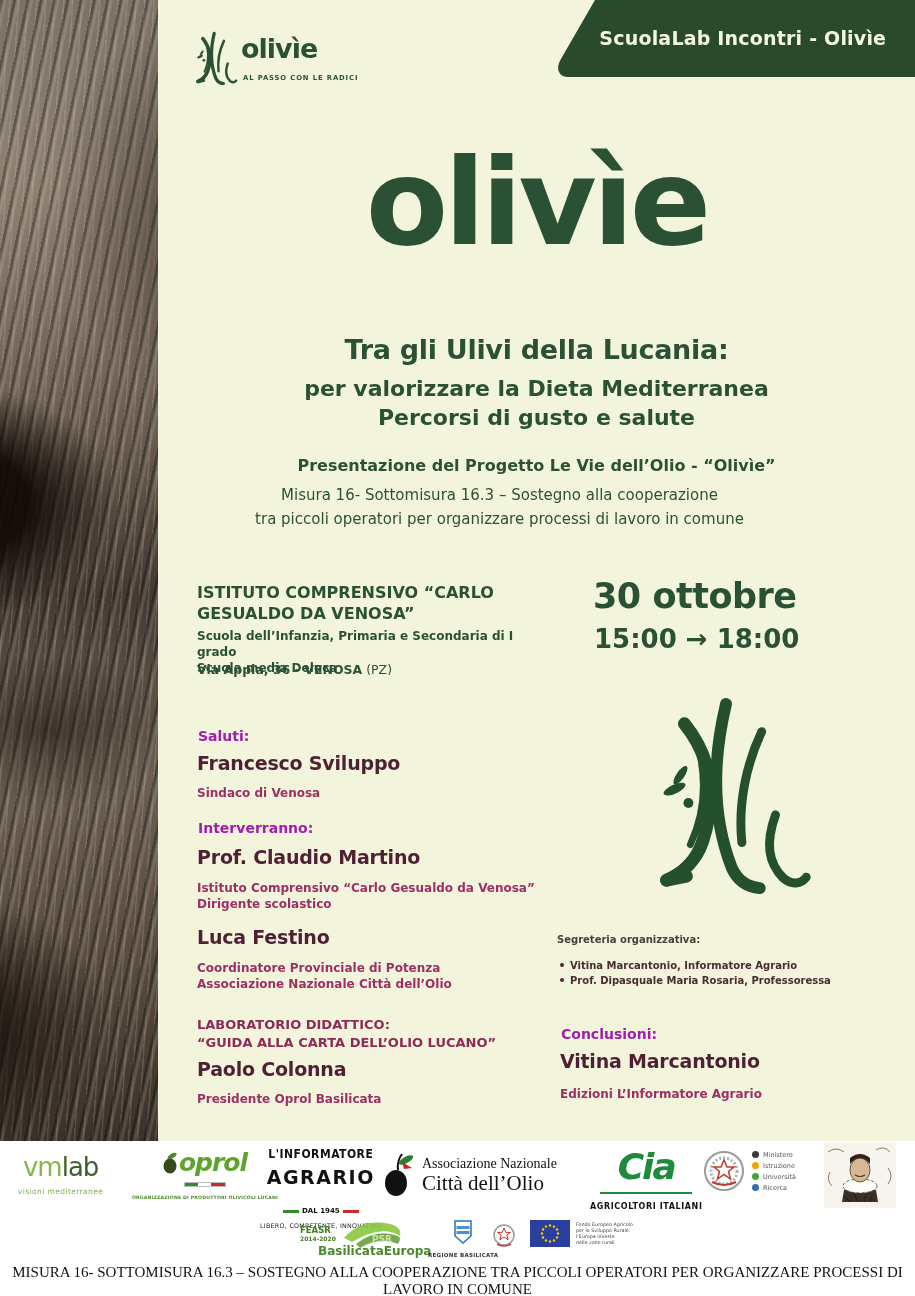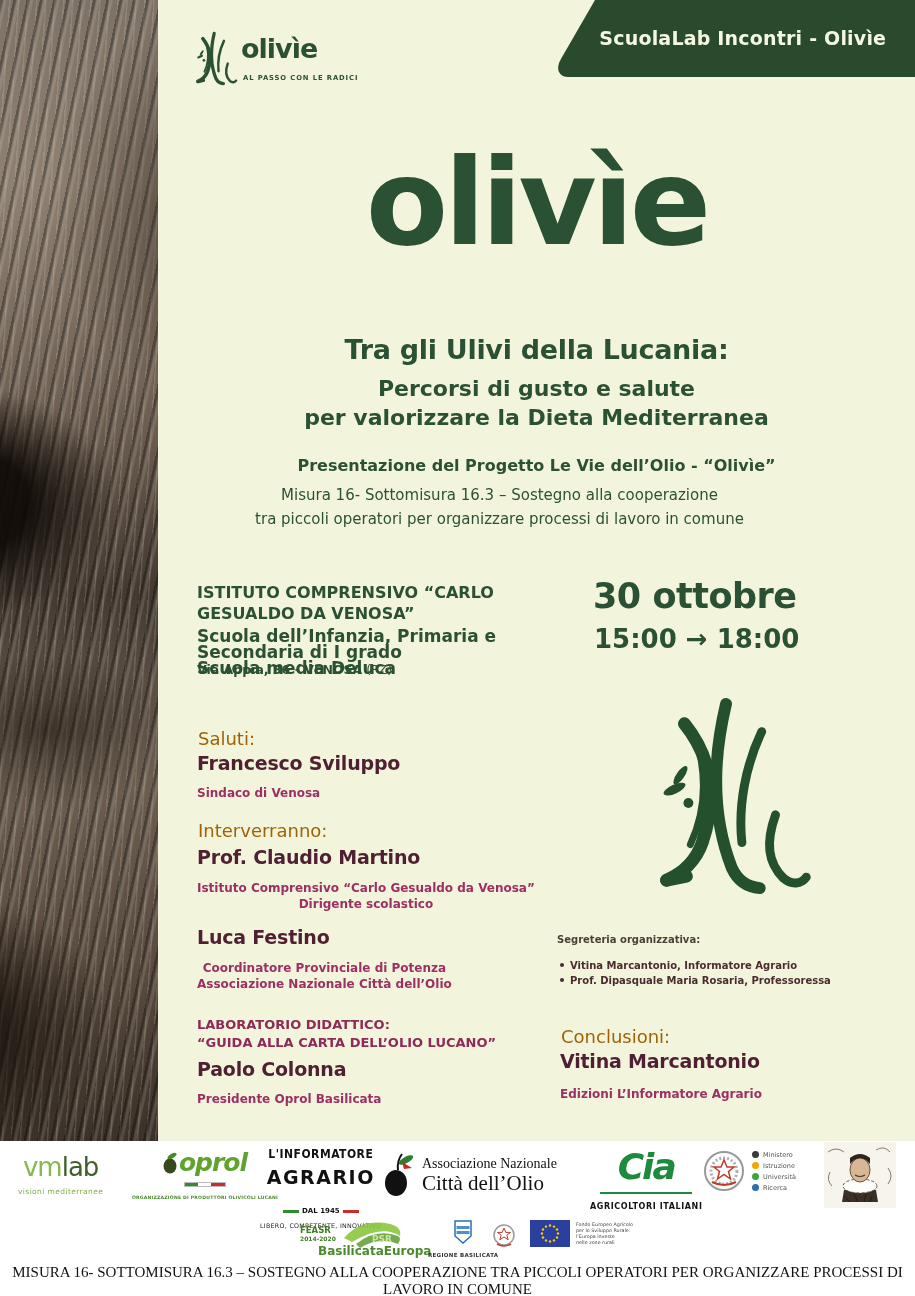--- a/index.html
+++ b/index.html
@@ -31,30 +31,30 @@
   
   .wordmark{left:158px;top:118px;width:757px;text-align:center;font-size:120px;line-height:170px;
             font-weight:bold;color:#2b5134;letter-spacing:-4px;}
   .title1{left:158px;top:334px;width:757px;text-align:center;font-size:27px;font-weight:bold;color:#2b5134;letter-spacing:-0.3px;}
   .title2{left:158px;top:374px;width:757px;text-align:center;font-size:22px;line-height:29px;font-weight:bold;color:#2b5134;}
   .sub1{left:158px;top:456px;width:757px;text-align:center;font-size:16px;font-weight:bold;color:#2b5134;}
   .sub2{left:158px;top:483px;width:683px;text-align:center;font-size:15px;line-height:24px;font-weight:500;color:#2b5134;}
 
   
   .venue-name{left:197px;top:582px;width:350px;font-size:16px;line-height:21px;font-weight:bold;color:#2b5134;}
-  .venue-det{left:197px;top:628px;width:350px;font-size:17px;line-height:16px;font-weight:600;color:#2b5134;}
+  .venue-det{left:197px;top:628px;width:350px;font-size:12px;line-height:16px;font-weight:600;color:#2b5134;}
   .venue-addr{left:197px;top:662px;width:350px;font-size:12.5px;color:#2b5134;}
   .venue-addr b{font-weight:bold;}
   .date-big{left:593px;top:576px;font-size:35px;font-weight:bold;color:#2b5134;letter-spacing:-0.5px;}
   .time-big{left:594px;top:624px;font-size:26px;font-weight:bold;color:#2b5134;}
 
   
-  .lbl{font-size:18px;font-weight:400;color:#a16207;}
+  .lbl{font-size:14px;font-weight:700;color:#a21caf;}
   .pname{font-size:19px;font-weight:bold;color:#4f1f33;letter-spacing:-0.2px;}
-  .prole{font-size:12px;line-height:16px;font-weight:bold;color:#9c2f63;text-align:center;}
+  .prole{font-size:12px;line-height:16px;font-weight:bold;color:#9c2f63;}
   .lab-lbl{font-size:13px;line-height:18px;font-weight:bold;color:#8e2a57;}
   .seg-lbl{font-size:10px;font-weight:bold;color:#4a4139;}
   .seg-item{font-size:10px;line-height:15px;font-weight:600;color:#4a2b30;}
   .seg-dot{display:inline-block;width:4px;height:4px;border-radius:50%;background:#4a2b30;margin-right:6px;vertical-align:2px;}
   .seg-ind{padding-left:10px;}
 
   
   .logo{position:absolute;display:flex;align-items:center;gap:6px;}
   .col{display:flex;flex-direction:column;align-items:center;}
   .vmlab-word{font-size:26px;font-weight:normal;letter-spacing:-1px;line-height:26px;}
@@ -114,22 +114,22 @@
   <div class="abs brand-word">olivìe</div>
   <div class="abs brand-tag">AL PASSO CON LE RADICI</div>
 
   <div class="abs banner">
     <span class="banner-text">ScuolaLab Incontri - Olivìe</span>
   </div>
 
   <div class="abs wordmark">olivìe</div>
   <div class="abs title1">Tra gli Ulivi della Lucania:</div>
   <div class="abs title2">
+    <div>per valorizzare la Dieta Mediterranea</div>
     <div>Percorsi di gusto e salute</div>
-    <div>per valorizzare la Dieta Mediterranea</div>
   </div>
   <div class="abs sub1">Presentazione del Progetto Le Vie dell’Olio - “Olivìe”</div>
   <div class="abs sub2">
     <div>Misura 16- Sottomisura 16.3 – Sostegno alla cooperazione</div>
     <div>tra piccoli operatori per organizzare processi di lavoro in comune</div>
   </div>
 
   <div class="abs venue-name">
     <div>ISTITUTO COMPRENSIVO “CARLO</div>
     <div>GESUALDO DA VENOSA”</div>

